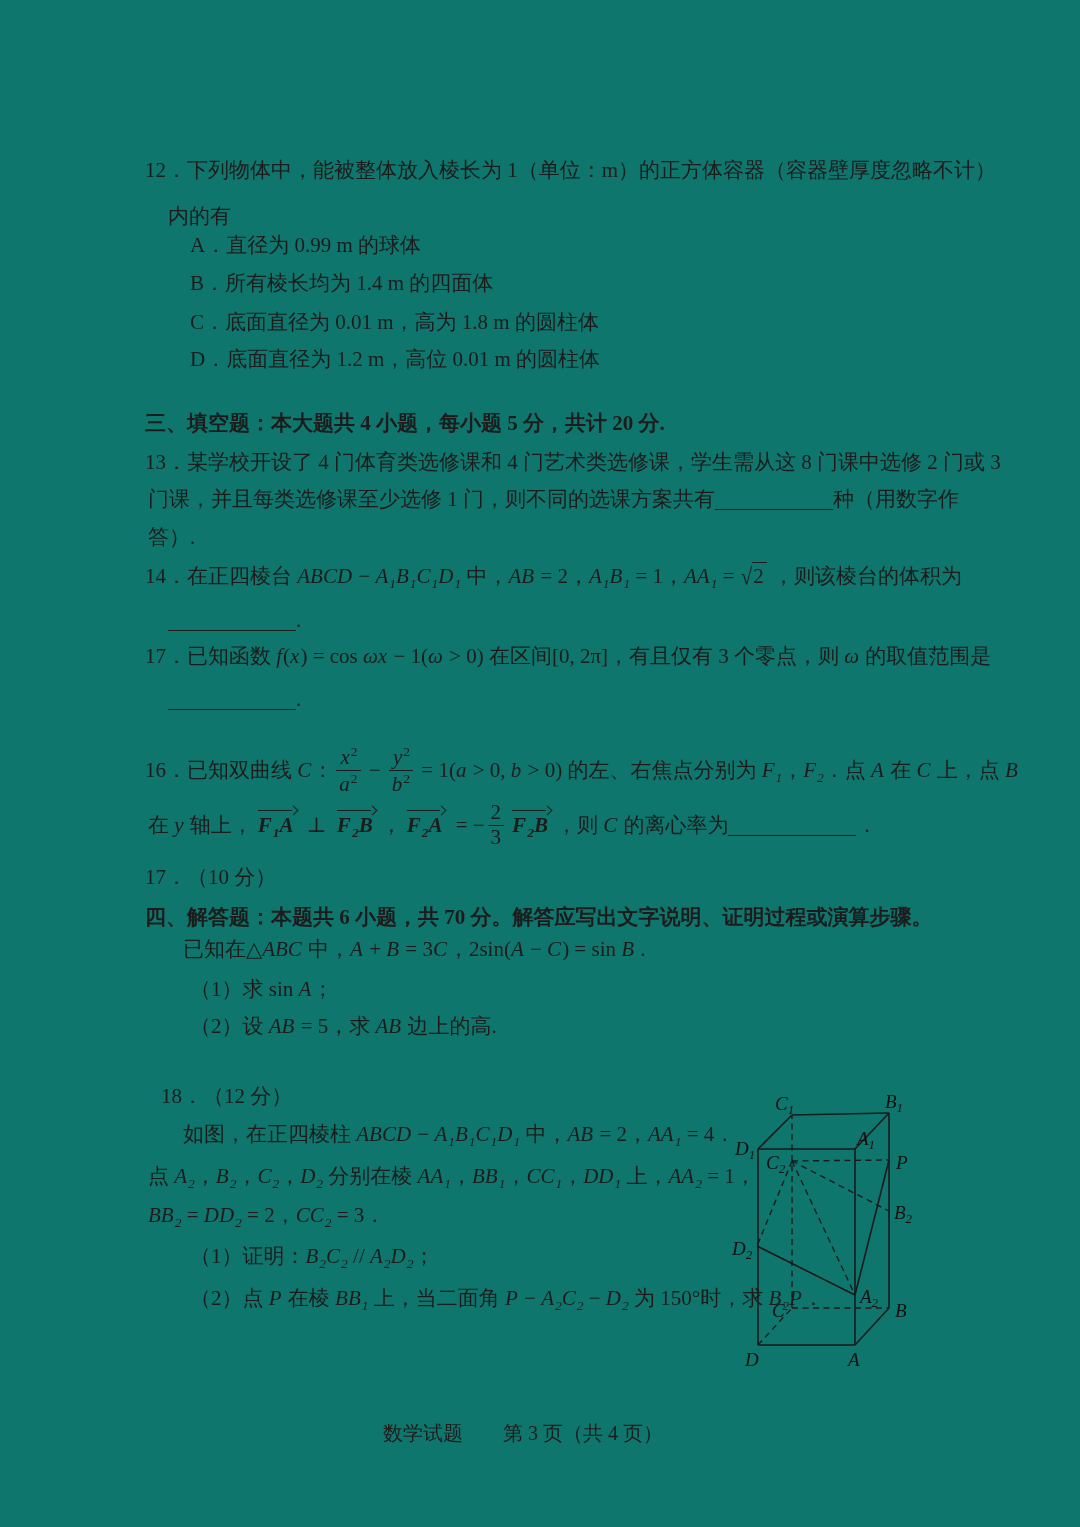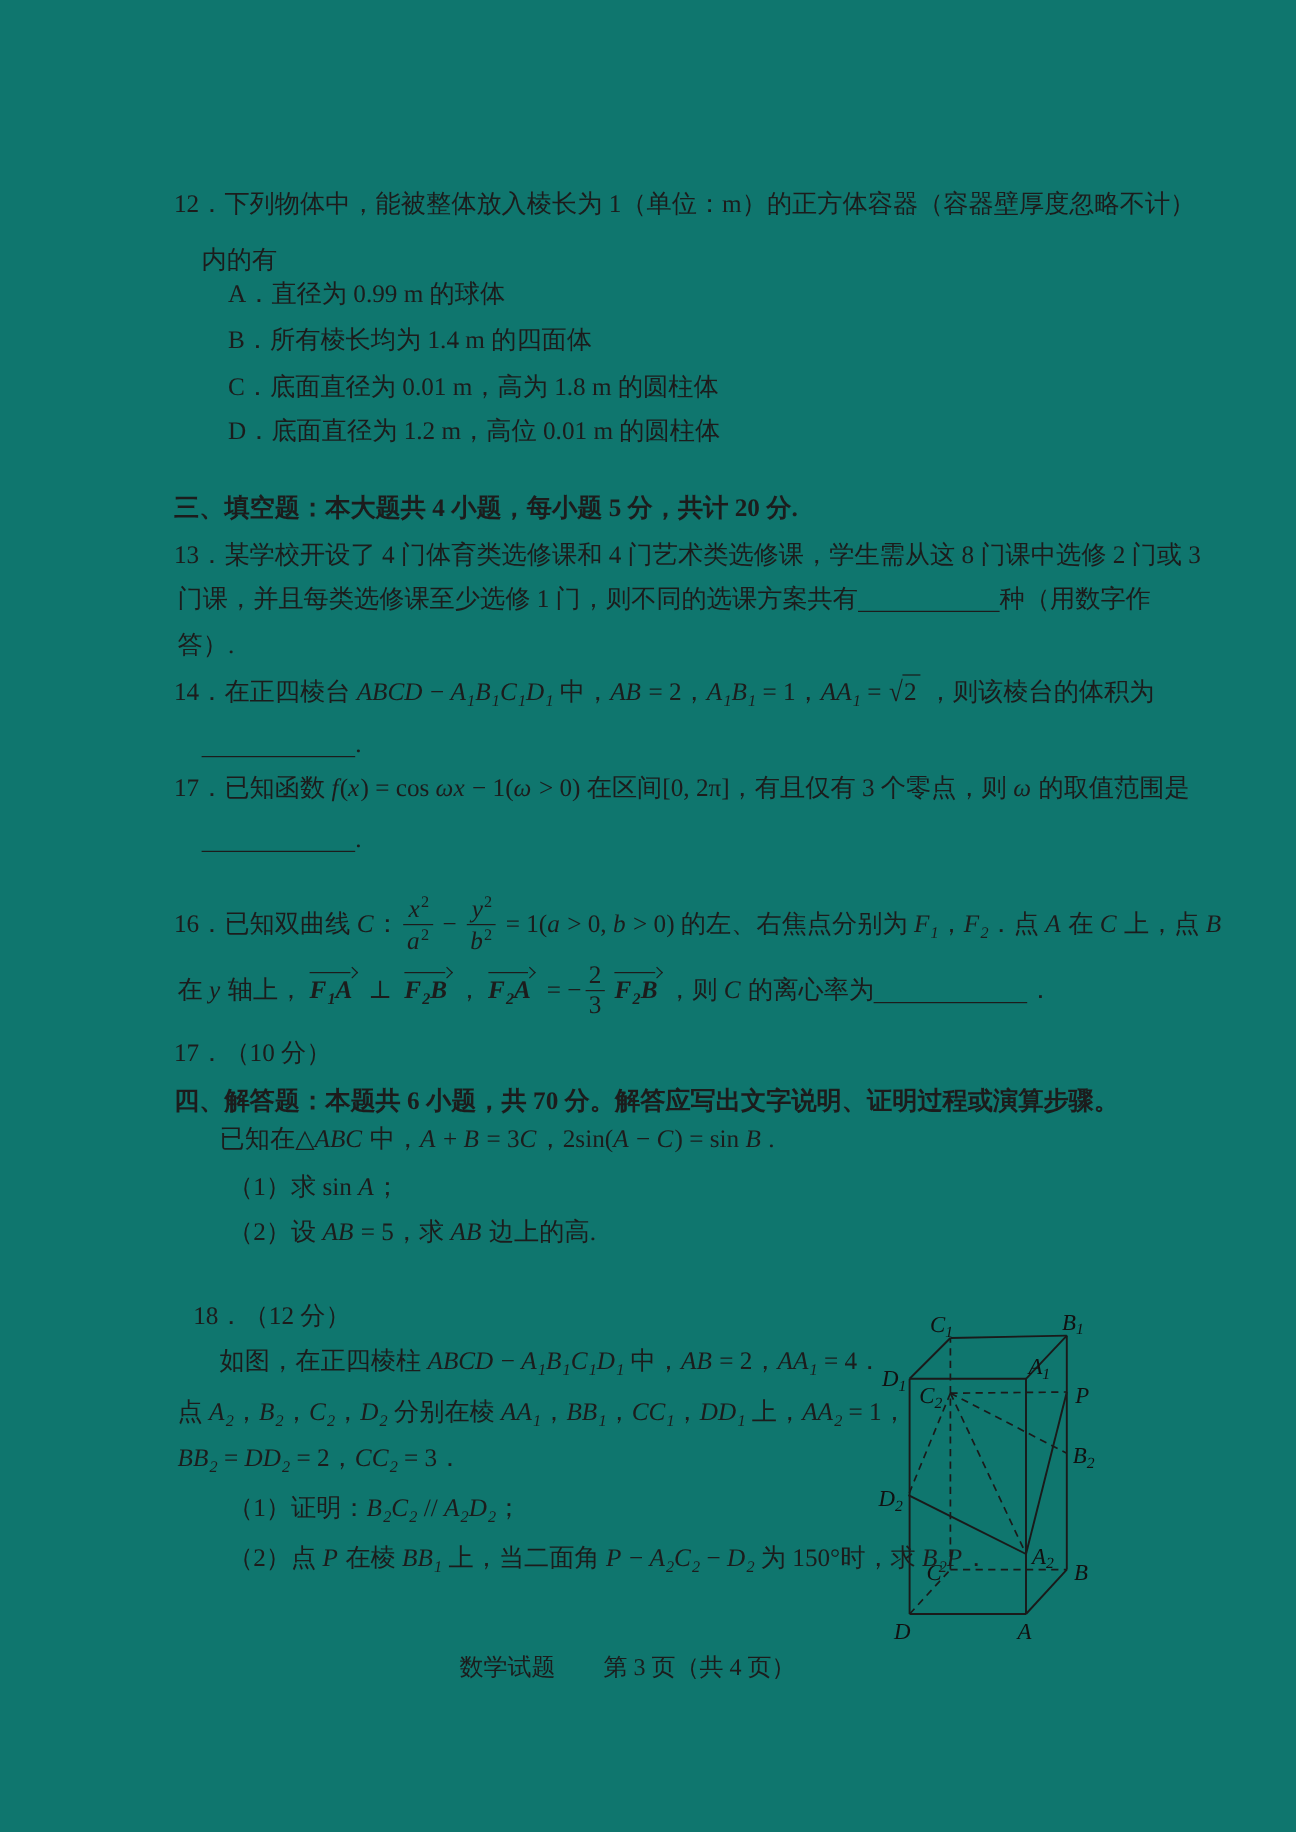--- a/index.html
+++ b/index.html
@@ -134,14 +134,14 @@
       <text x="38" y="86" class="fig-label"><tspan>C</tspan><tspan class="sub-t" dy="4">2</tspan></text>
       <text x="168" y="86" class="fig-label"><tspan>P</tspan></text>
       <text x="166" y="136" class="fig-label"><tspan>B</tspan><tspan class="sub-t" dy="4">2</tspan></text>
       <text x="4" y="172" class="fig-label"><tspan>D</tspan><tspan class="sub-t" dy="4">2</tspan></text>
       <text x="132" y="220" class="fig-label"><tspan>A</tspan><tspan class="sub-t" dy="4">2</tspan></text>
       <text x="44" y="234" class="fig-label"><tspan>C</tspan></text>
       <text x="167" y="234" class="fig-label"><tspan>B</tspan></text>
       <text x="17" y="283" class="fig-label"><tspan>D</tspan></text>
       <text x="120" y="283" class="fig-label"><tspan>A</tspan></text>
     </svg>
-  <div id="footer" style="left: 383px; top: 1376px;">数学试题　　第 3 页（共 4 页）</div>
+  <div id="footer" style="left: 383px; top: 1420px;">数学试题　　第 3 页（共 4 页）</div>
 </div>
 
 </body></html>

